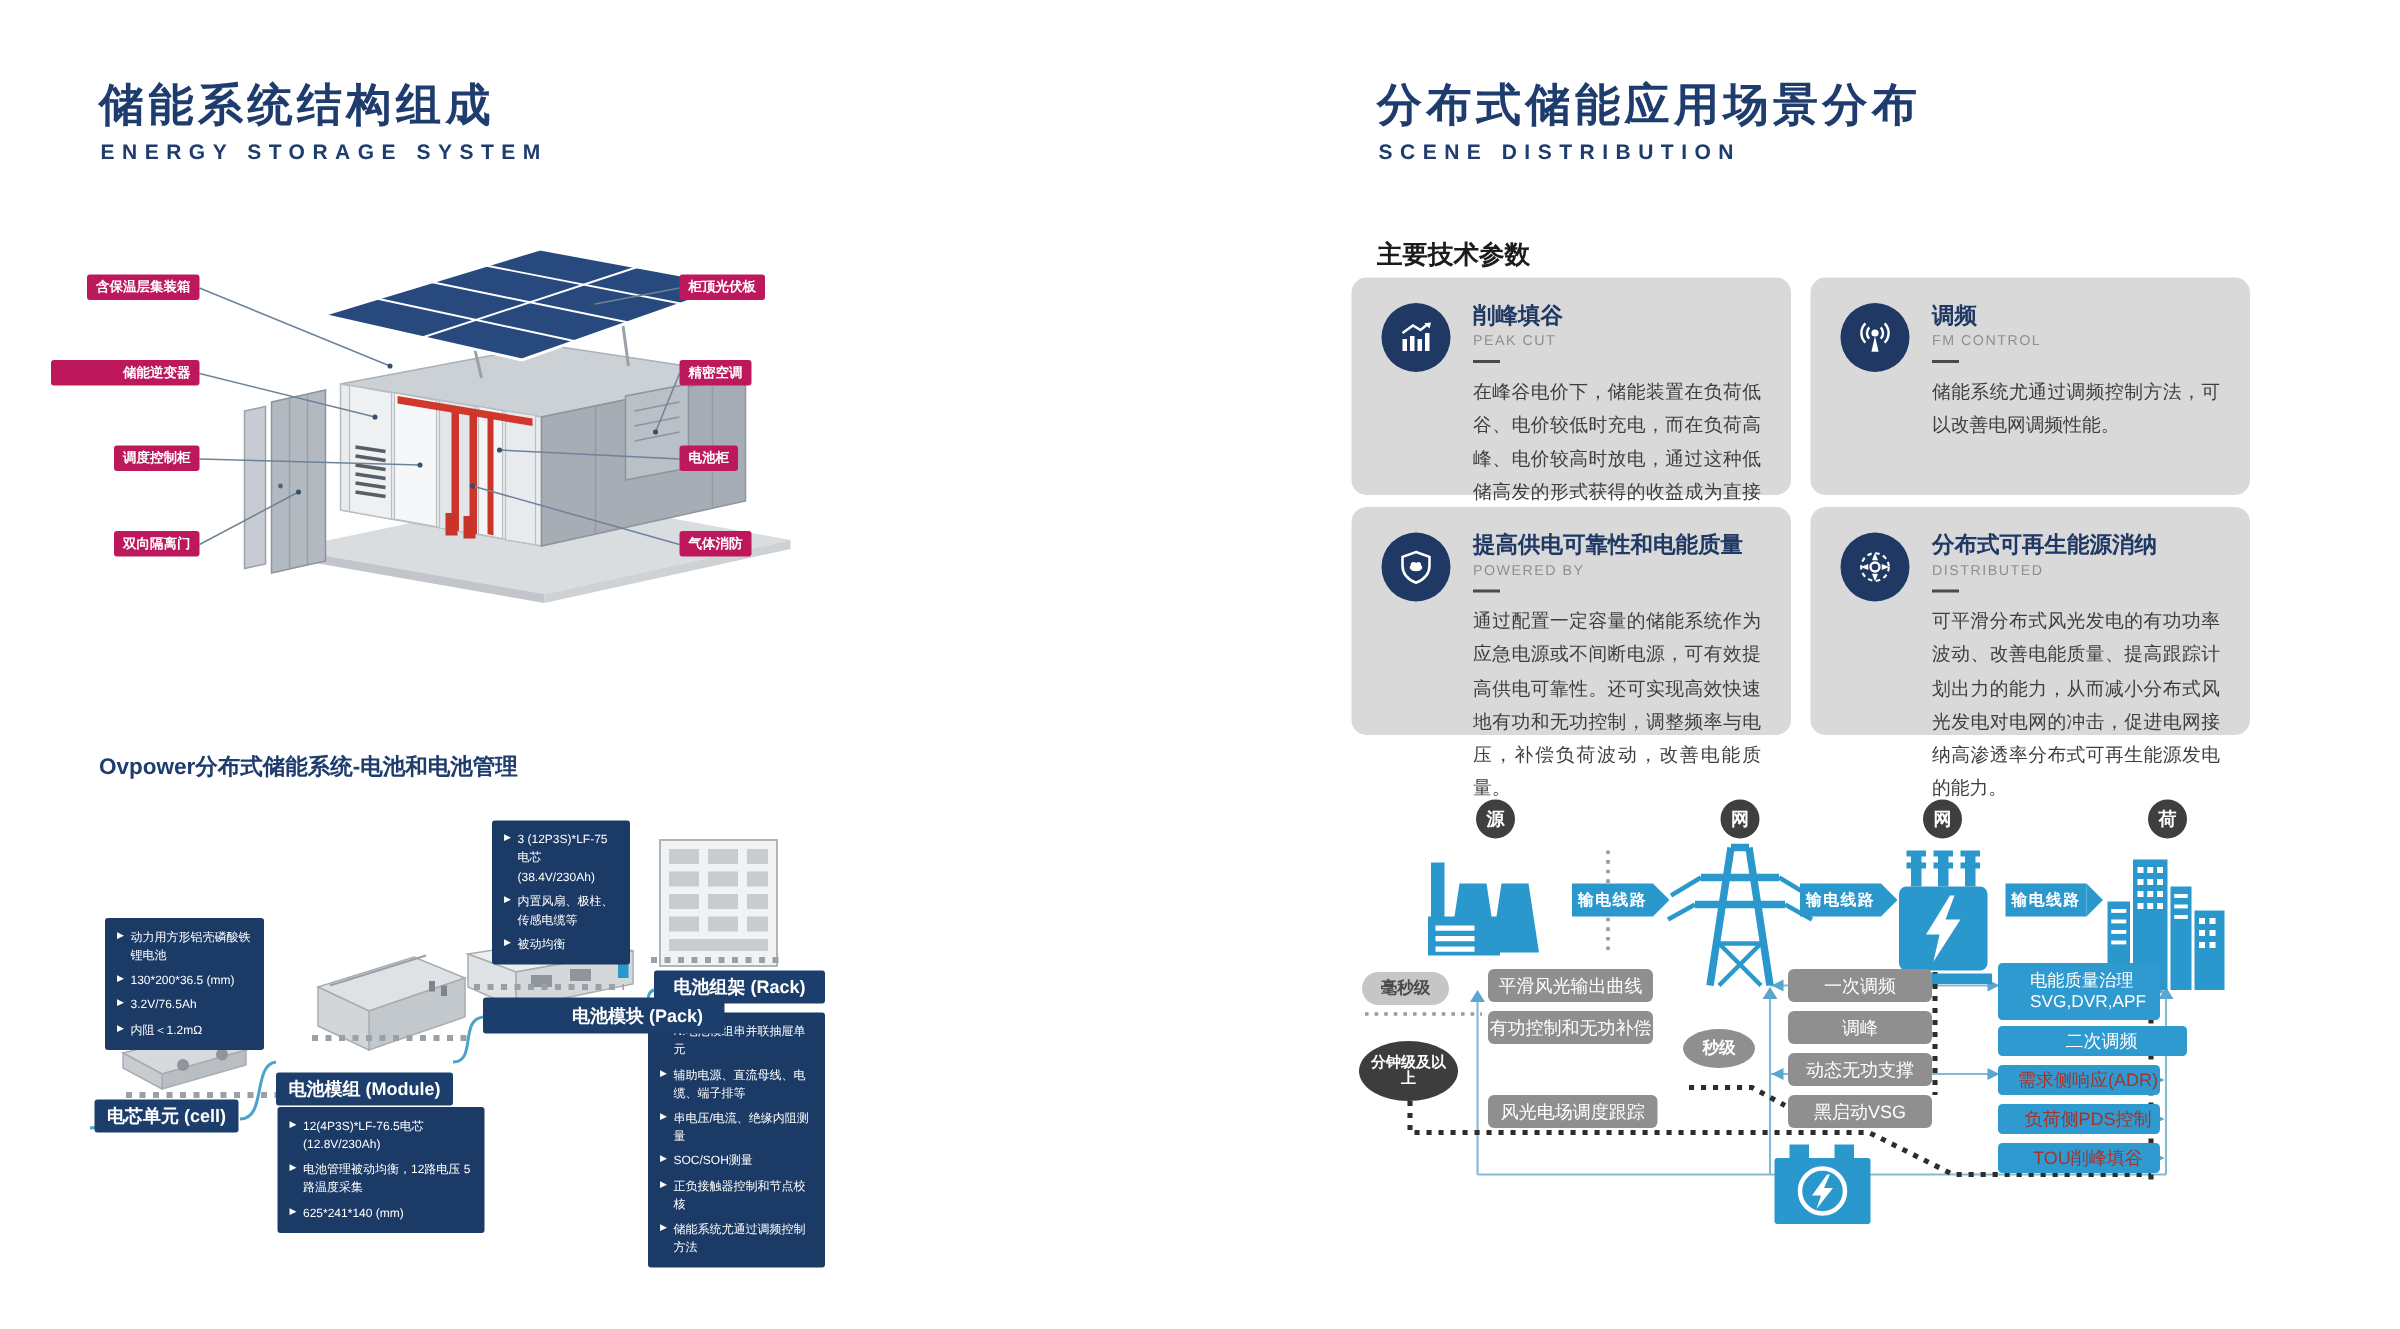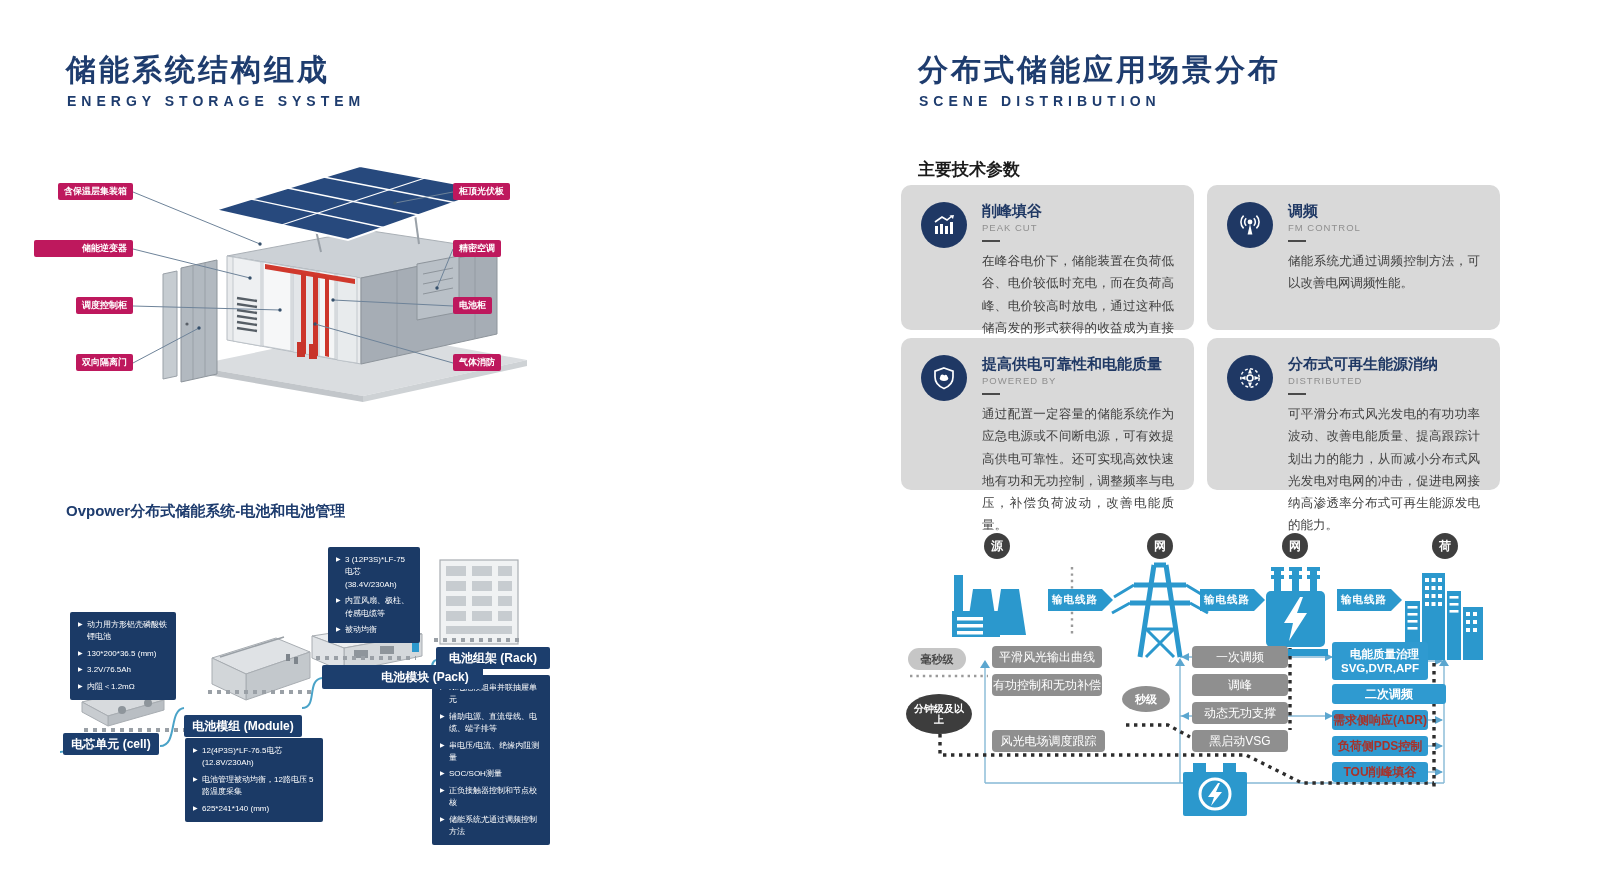--- a/index.html
+++ b/index.html
@@ -60,22 +60,22 @@
   }
   .flow-arrow::after{
     content:"";position:absolute;right:-11px;top:50%;transform:translateY(-50%);
     border-left:11px solid #2b98cd;border-top:11px solid transparent;border-bottom:11px solid transparent;
   }
   .gbox{
     position:absolute;background:#8f8f8f;color:#fff;border-radius:4px;font-size:12px;
     display:flex;align-items:center;justify-content:center;white-space:nowrap;
   }
   .bbox{
-    position:absolute;background:#2f9ad0;color:#fff;border-radius:3px;font-size:12px;font-weight:bold;
-    display:flex;align-items:center;justify-content:center;text-align:right;white-space:pre-line;line-height:1.25;
+    position:absolute;background:#2f9ad0;color:#fff;border-radius:3px;font-size:12px;font-weight:normal;
+    display:flex;align-items:center;justify-content:center;text-align:left;white-space:pre-line;line-height:1.25;padding-left:12px;
   }
   .bbox.red{color:#a8322a;}
   .ell{
     position:absolute;border-radius:50%;display:flex;align-items:center;justify-content:center;
     font-size:11px;font-weight:bold;text-align:center;line-height:1.15;
   }
   .ell.light{background:#c6c6c6;color:#4a4a4a;border-radius:12px;}
   .ell.mid{background:#8f8f8f;color:#fff;}
   .ell.dark{background:#3d3d3d;color:#fff;font-size:10px;}
 </style>

